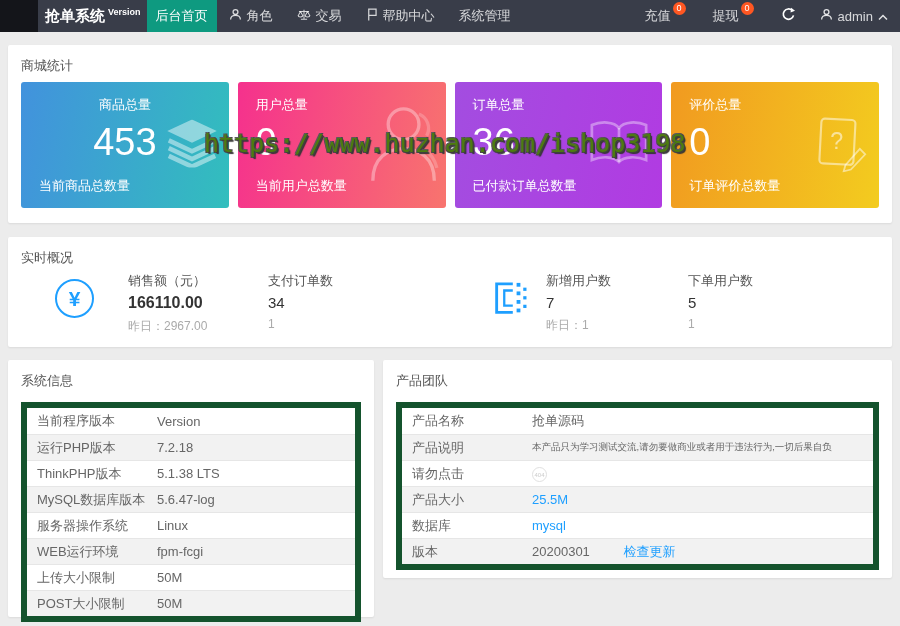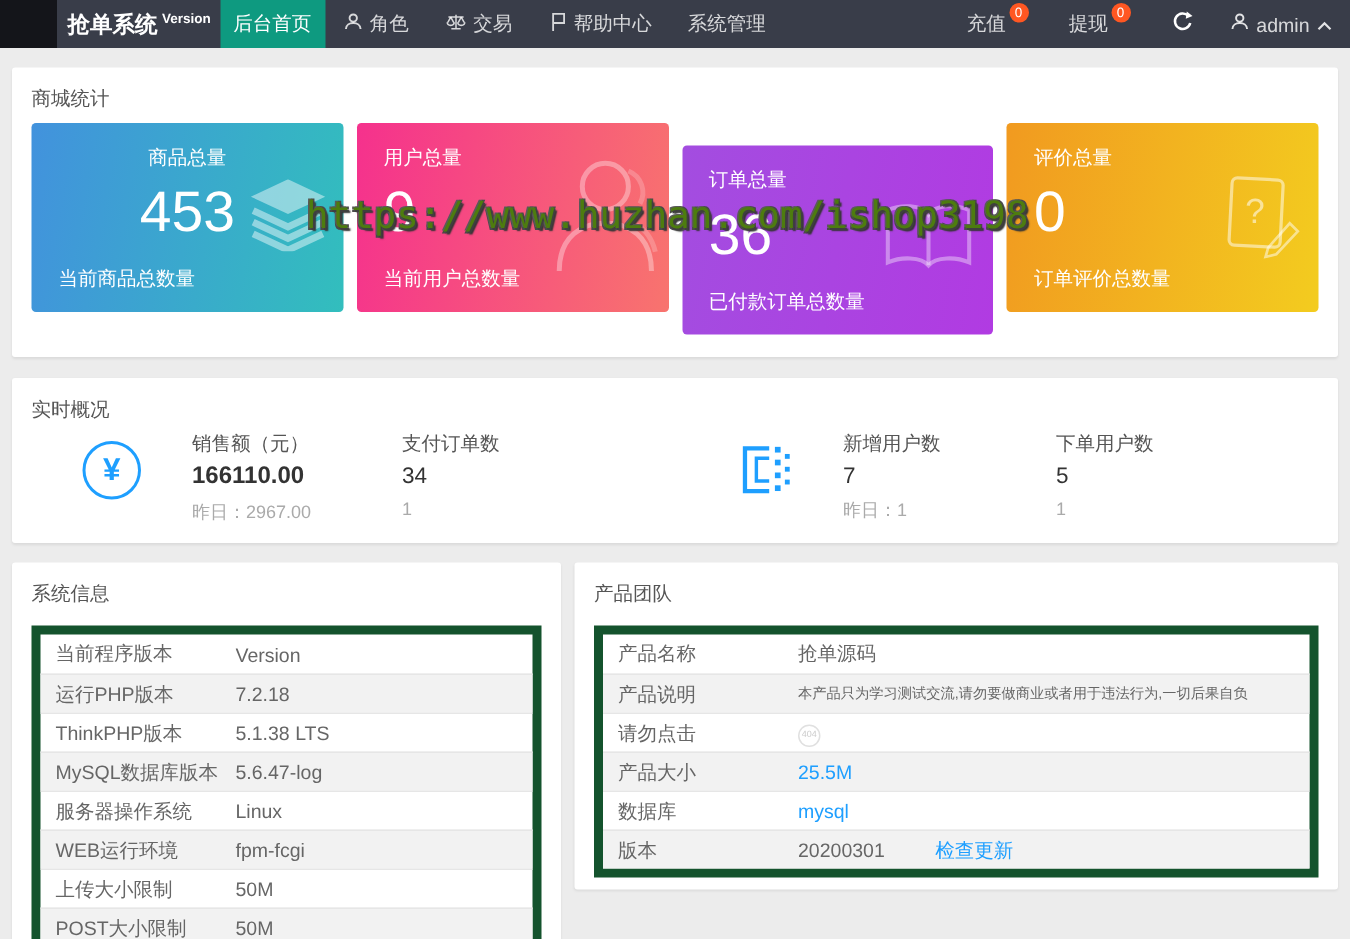--- a/index.html
+++ b/index.html
@@ -41,21 +41,21 @@
 
   
   .rt-row { display:flex; align-items:flex-start; padding:5px 13px 0 13px; }
   .yen-icon { width:39px; height:39px; border:2px solid #1E9FFF; border-radius:50%; color:#1E9FFF;
               display:flex; align-items:center; justify-content:center; font-size:21px; font-weight:bold;
               margin-left:34px; margin-top:7px; flex:none; }
   .door-icon { margin-top:7px; flex:none; }
   .metric { }
   .m1 { margin-left:34px; width:140px; }
   .m2 { width:222px; }
-  .m3 { margin-left:34px; width:142px; }
+  .m3 { margin-left:18px; width:142px; }
   .metric-label { font-size:13px; color:#555; }
   .metric-value { font-size:15px; color:#333; margin-top:4px; }
   .m1 .metric-value { font-weight:bold; font-size:16px; }
   .metric-sub { font-size:12px; color:#aaa; margin-top:6px; }
 
   
   .bottom-row { display:flex; gap:9px; align-items:flex-start; }
   .left-panel  { width:366px; flex:none; height:257px; }
   .right-panel { flex:1; height:218px; }
 
@@ -182,21 +182,21 @@
         <div class="card-sub">当前用户总数量</div>
         <span class="card-icon" style="right:4px;">
           <svg width="82" height="86" viewBox="0 0 64 66" fill="none" stroke="rgba(255,255,255,.35)" stroke-width="2.6">
             <circle cx="34" cy="18" r="12"></circle>
             <path d="M10,62 C10,44 22,37 34,37 C46,37 58,44 58,62"></path>
             <path d="M46,10 A12,12 0 0 1 52,27 M60,52 C58,44 54,40 50,38" opacity=".6"></path>
           </svg>
         </span>
       </div>
 
-      <div class="card" style="background: linear-gradient(100deg, rgb(163, 77, 224), rgb(177, 59, 226)); margin-top: 15px;">
+      <div class="card" style="background: linear-gradient(100deg, rgb(163, 77, 224), rgb(177, 59, 226));">
         <div class="card-label">订单总量</div>
         <div class="card-value">36</div>
         <div class="card-sub">已付款订单总数量</div>
         <span class="card-icon">
           <svg width="62" height="52" viewBox="0 0 64 50" fill="none" stroke="rgba(255,255,255,.38)" stroke-width="2.8">
             <path d="M32,9 C27,2 13,2 4,6 L4,42 C13,38 27,38 32,44 C37,38 51,38 60,42 L60,6 C51,2 37,2 32,9 Z"></path>
             <path d="M32,9 L32,44"></path>
           </svg>
         </span>
       </div>

